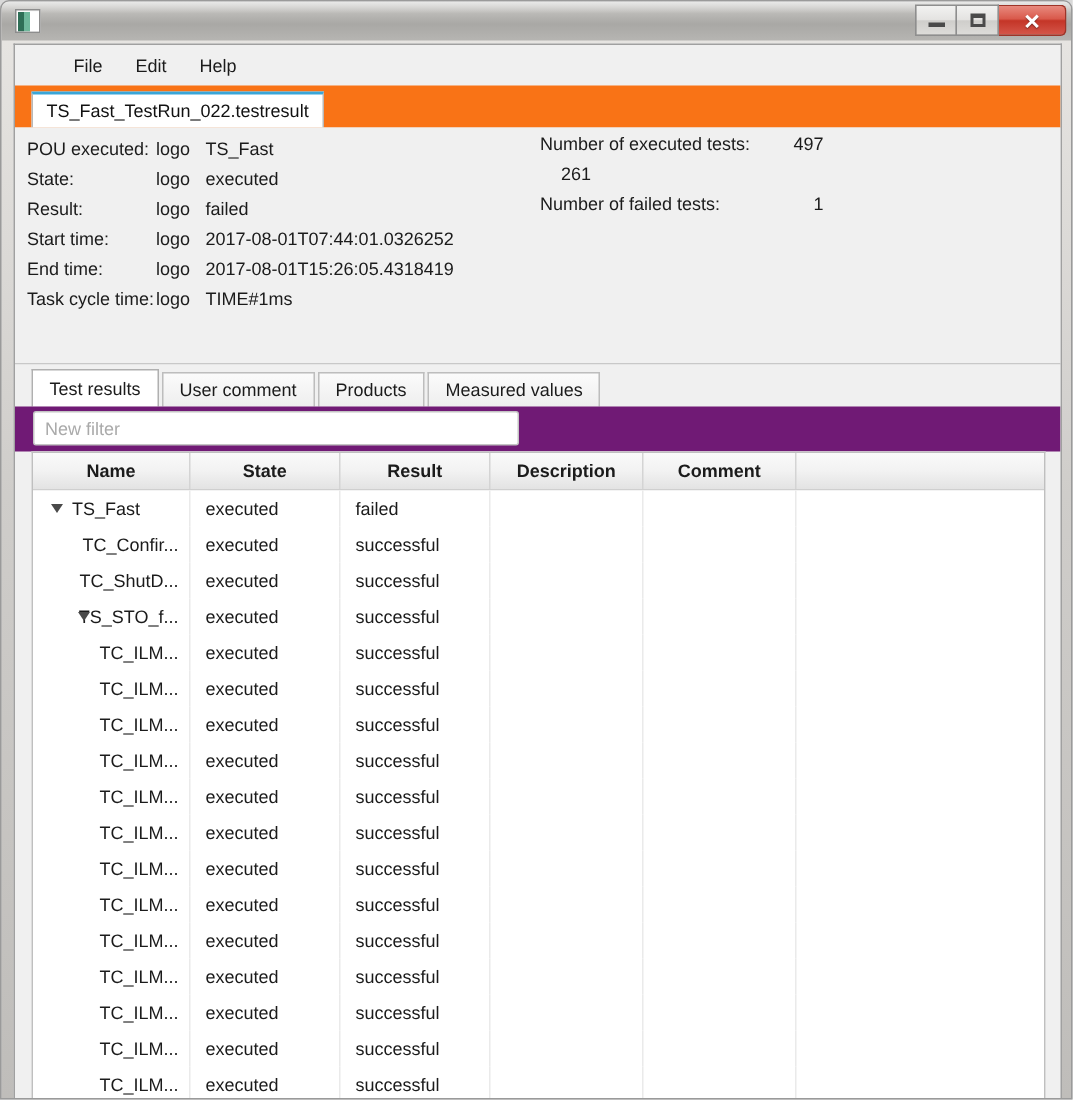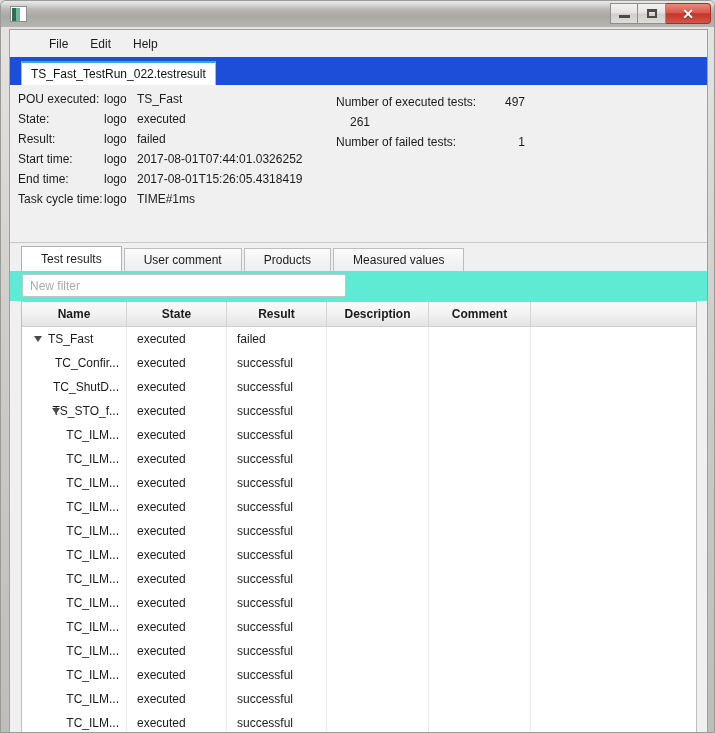--- a/index.html
+++ b/index.html
@@ -95,21 +95,21 @@
   .menu-item {
     font-size: 12px; color: #1b1b1b;
     padding: 4px 11px;
     cursor: default;
   }
 
   
   #doctabs {
     position: absolute; left: 0; top: 27px;
     width: 697px; height: 28px;
-    background: #1d4ed8;
+    background: #f97316;
   }
   #doctab-active {
     position: absolute; left: 11px; top: 4px;
     height: 24px;
     padding: 0 9px;
     display: flex; align-items: center;
     background: #ffffff;
     border: 1px solid #b8b8b8;
     border-top: 2px solid #3aa6d8;
     border-bottom: none;
@@ -134,63 +134,63 @@
   .info-row {
     height: 20px;
     display: flex; align-items: center;
     font-size: 12px; color: #1b1b1b;
   }
   .info-label { width: 86px; flex: none; }
   .info-logo  { width: 33px; flex: none; color: #1b1b1b; }
   .info-value { flex: 1; }
   .stat-row {
     height: 20px;
-    display: flex; align-items: flex-end;
-    font-size: 12px; color: #1b1b1b;
+    display: flex; align-items: flex-start;
+    font-size: 12px; color: #1b1b1b; margin-left: 24px;
   }
   .stat-label { width: 155px; flex: none; }
   .stat-value { width: 34px; text-align: right; }
 
   #info-divider {
     position: absolute; left: 0; top: 212px;
     width: 697px; height: 1px;
     background: #c8c8c8;
   }
 
   
   #lowertabs {
     position: absolute; left: 0; top: 213px;
     width: 697px; height: 28px;
     background: #f0f0f0;
     padding-left: 11px;
     display: flex; align-items: flex-end;
   }
   .ltab {
     height: 23px;
-    padding: 0 19px;
+    padding: 0 11px;
     display: flex; align-items: center;
     font-size: 12px; color: #1b1b1b;
     background: linear-gradient(to bottom, #fbfbfb 0%, #eeeeee 100%);
     border: 1px solid #bdbdbd;
     border-bottom: none;
     margin-right: 2px;
     cursor: default;
     text-align: center;
   }
   .ltab.active {
     background: #ffffff;
     height: 25px;
     border-color: #b0b0b0;
   }
 
   
   #filterwrap {
     position: absolute; left: 0; top: 241px;
     width: 697px; height: 30px;
-    background: #5eead4;
+    background: #701a75;
   }
   #filter-input {
     position: absolute; left: 12px; top: 3px;
     width: 324px; height: 23px;
     background: #ffffff;
     border: 1px solid #c4c4c4;
     border-radius: 2px;
     font-size: 12px;
     color: #111;
     padding: 0 7px;

